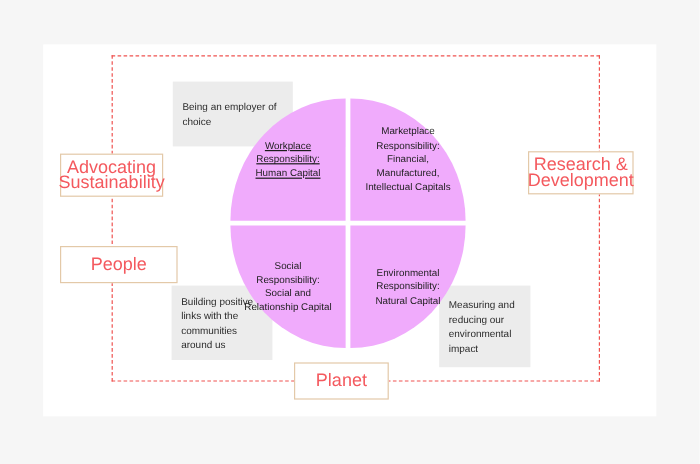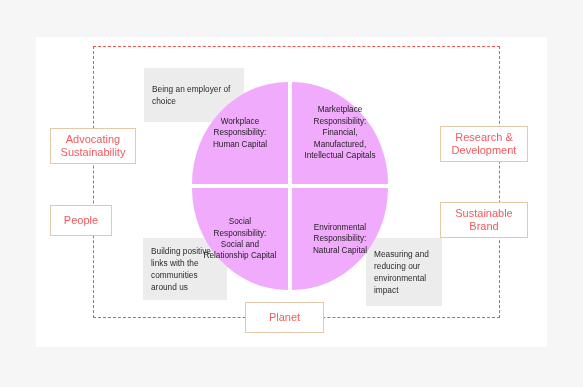--- a/index.html
+++ b/index.html
@@ -42,30 +42,30 @@
     background: transparent;
   }
 
   
   .pillar {
     position: absolute;
     box-sizing: border-box;
     border: 1px solid #e3c9a8;
     background: #ffffff;
     color: #f4595e;
-    font-size: 11px;
+    font-size: 15px;
     line-height: 13px;
     text-align: center;
     display: flex;
     align-items: center;
     justify-content: center;
     padding: 2px 4px;
   }
   .pillar-advocating { left: 50px;  top: 128px; width: 86px; height: 36px; }
-  .pillar-people     { left: 50px;  top: 205px; width: 62px; height: 31px; text-align: right; }
+  .pillar-people     { left: 50px;  top: 205px; width: 98px; height: 31px; text-align: right; }
   .pillar-research   { left: 440px; top: 126px; width: 88px; height: 36px; }
   .pillar-brand      { left: 440px; top: 202px; width: 88px; height: 36px; }
   .pillar-planet     { left: 245px; top: 302px; width: 79px; height: 31px; }
 
   
   .callout {
     position: absolute;
     box-sizing: border-box;
     background: #ececec;
     color: #2b2b2b;
@@ -99,20 +99,21 @@
     justify-content: center;
     text-align: center;
     color: #1d1d1d;
     font-size: 8.2px;
     line-height: 11.4px;
     padding: 3px;
   }
   .q-workplace {
     left: 0; top: 0;
     border-top-left-radius: 96px 102px;
+    text-decoration: underline;
   }
   .q-marketplace {
     right: 0; top: 0;
     border-top-right-radius: 96px 102px;
   }
   .q-social {
     left: 0; bottom: 0;
     border-bottom-left-radius: 96px 102px;
     margin-top: 24px;
   }
@@ -177,20 +178,17 @@
 
   <div class="pillar pillar-advocating">
     <span>Advocating Sustainability</span>
   </div>
   <div class="pillar pillar-people">
     <span>People</span>
   </div>
   <div class="pillar pillar-research">
     <span>Research &amp; Development</span>
   </div>
-  <div class="pillar pillar-brand">
-    <span>Sustainable Brand</span>
-  </div>
   <div class="pillar pillar-planet">
     <span>Planet</span>
   </div>
 
 </div>
 
 </body></html>

